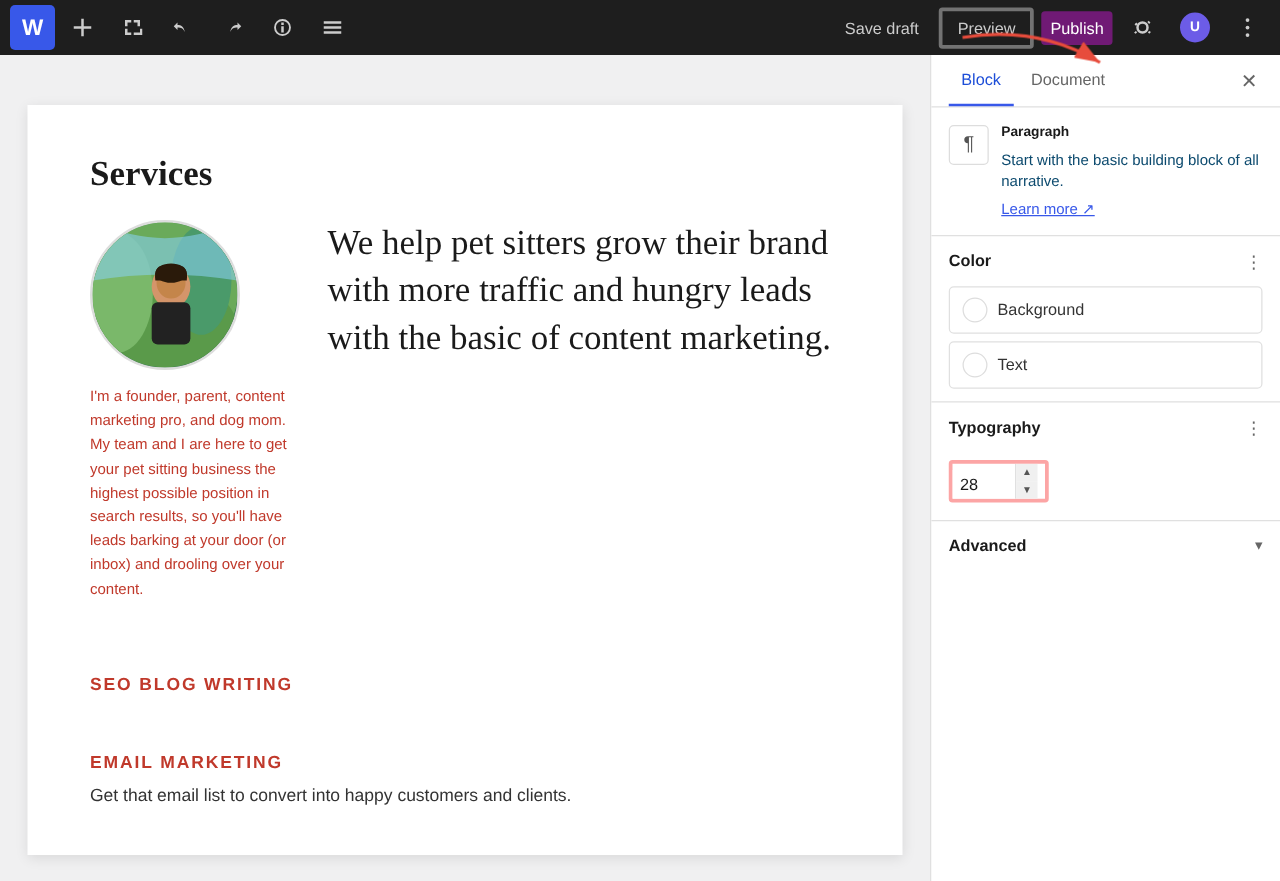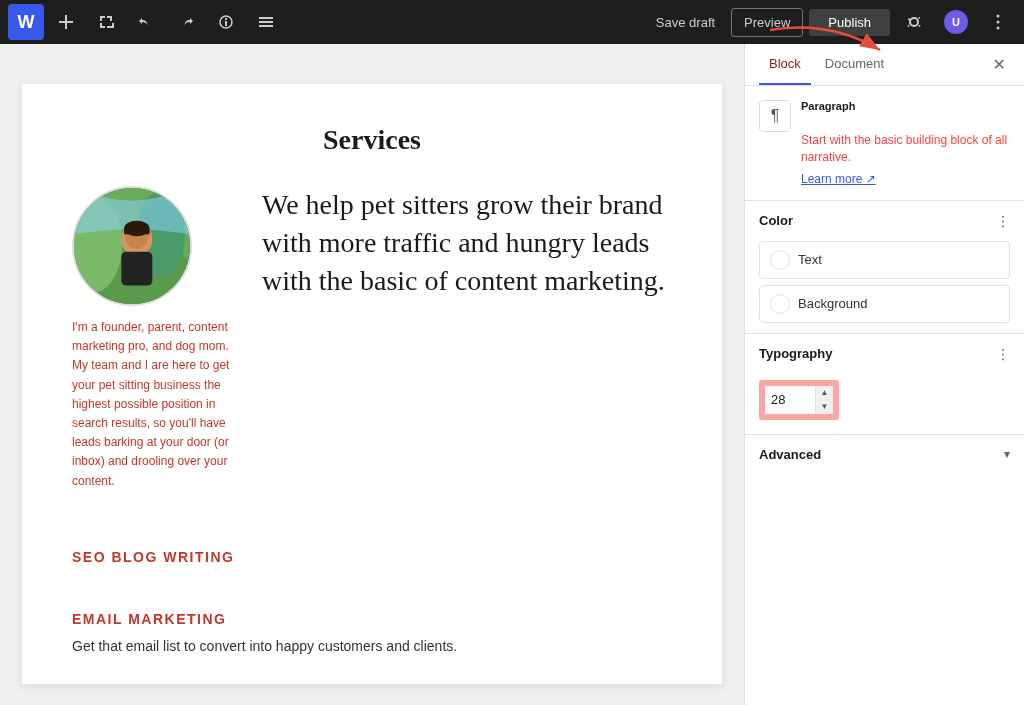--- a/index.html
+++ b/index.html
@@ -21,26 +21,26 @@
       color: #ccc; cursor: pointer; border-radius: 4px; display: flex;
       align-items: center; justify-content: center; font-size: 16px;
     }
     .toolbar-spacer { flex: 1; }
     .toolbar-right { display: flex; align-items: center; gap: 6px; }
     .save-draft-btn {
       background: transparent; border: none; color: #ccc;
       font-size: 13px; cursor: pointer; padding: 6px 10px;
     }
     .preview-btn {
-      background: transparent; border: 1px solid #737373; color: #ccc;
+      background: transparent; border: 3px solid #737373; color: #ccc;
       font-size: 13px; cursor: pointer; padding: 6px 12px; border-radius: 3px;
     }
     .publish-btn {
-      background: #404040; border: none; color: white;
-      font-size: 13px; cursor: pointer; padding: 6px 19px; border-radius: 3px;
+      background: #701a75; border: none; color: white;
+      font-size: 13px; cursor: pointer; padding: 6px 7px; border-radius: 3px;
       font-weight: 500;
     }
     .icon-btn {
       width: 36px; height: 36px; background: transparent; border: none;
       color: #ccc; cursor: pointer; display: flex; align-items: center;
       justify-content: center; border-radius: 4px; font-size: 16px;
     }
 
     
     .main-layout {
@@ -50,22 +50,22 @@
     
     .canvas-area {
       flex: 1; background: #f0f0f1; overflow-y: auto;
       display: flex; justify-content: center; padding: 40px 20px;
     }
     .page-content {
       background: white; width: 700px; min-height: 600px;
       padding: 40px 50px; box-shadow: 0 2px 10px rgba(0,0,0,0.1);
     }
     .page-title {
-      font-size: 28px; font-weight: 600; margin-bottom: 30px;
-      font-family: Georgia, serif; color: #1a1a1a; text-align: center;
+      font-size: 28px; font-weight: 600; margin-bottom: 20px;
+      font-family: Georgia, serif; color: #1a1a1a; text-align: left;
     }
     .services-top {
       display: flex; gap: 30px; margin-bottom: 20px; align-items: flex-start;
     }
     .avatar-col { flex-shrink: 0; }
     .avatar-circle {
       width: 120px; height: 120px; border-radius: 50%; overflow: hidden;
       border: 2px solid #ddd;
       background: linear-gradient(135deg, #7eb97e 0%, #5a9a5a 30%, #4a8a6a 50%, #3a7a5a 70%, #2a6a4a 100%);
       display: flex; align-items: flex-end; justify-content: center;
@@ -92,37 +92,37 @@
     .right-panel {
       width: 280px; background: white; border-left: 1px solid #e0e0e0;
       overflow-y: auto; flex-shrink: 0;
     }
     .panel-tabs {
       display: flex; border-bottom: 1px solid #e0e0e0;
       padding: 0 14px; align-items: center; justify-content: space-between;
     }
     .panel-tab {
       padding: 12px 10px; font-size: 13px; font-weight: 500;
-      color: #7f1d1d; border-bottom: 2px solid #3858e9;
+      color: #1d4ed8; border-bottom: 2px solid #3858e9;
       cursor: pointer;
     }
     .panel-tab.inactive { color: #666; border-bottom: none; }
     .close-panel-btn {
       background: none; border: none; cursor: pointer; color: #666;
       font-size: 16px; padding: 4px;
     }
     .panel-body { padding: 14px; }
     .block-info { display: flex; align-items: flex-start; gap: 10px; margin-bottom: 14px; }
     .block-icon {
       width: 32px; height: 32px; border: 1px solid #ddd; border-radius: 4px;
       display: flex; align-items: center; justify-content: center;
       font-size: 16px; color: #555; flex-shrink: 0;
     }
     .block-name { font-size: 11px; font-weight: 600; color: #1a1a1a; }
-    .block-desc { font-size: 12px; color: #ef4444; line-height: 1.4; margin-top: 20px; }
+    .block-desc { font-size: 12px; color: #0c4a6e; line-height: 1.4; margin-top: 8px; }
     .learn-more { font-size: 12px; color: #3858e9; margin-top: 6px; display: block; }
 
     .section-divider {
       border: none; border-top: 1px solid #e0e0e0; margin: 0 -14px;
     }
     .section-header {
       display: flex; align-items: center; justify-content: space-between;
       padding: 12px 0;
     }
     .section-label { font-size: 13px; font-weight: 600; color: #1a1a1a; }
@@ -135,21 +135,21 @@
       margin-bottom: 6px; cursor: pointer;
     }
     .color-circle {
       width: 20px; height: 20px; border-radius: 50%; border: 1px solid #ddd;
       flex-shrink: 0;
     }
     .color-label { font-size: 13px; color: #333; }
     .size-row { display: flex; align-items: center; justify-content: space-between; margin-top: 8px; }
     .size-label { font-size: 12px; color: #555; }
     .size-input-wrap {
-      display: flex; align-items: center; border: 6px solid #fca5a5;
+      display: flex; align-items: flex-end; border: 3px solid #fca5a5;
       border-radius: 3px; overflow: hidden; width: 80px;
     }
     .size-input {
       border: none; outline: none; font-size: 13px; width: 50px;
       padding: 4px 6px; color: #1a1a1a;
     }
     .size-spin {
       display: flex; flex-direction: column; border-left: 1px solid #e0e0e0;
       width: 18px;
     }
@@ -319,25 +319,25 @@
 
       <hr class="section-divider">
 
       <div class="section-header">
         <span class="section-label">Color</span>
         <button class="section-menu-btn">⋮</button>
       </div>
 
       <div class="color-option">
         <div class="color-circle" style="background:transparent;"></div>
-        <span class="color-label">Text</span>
+        <span class="color-label">Background</span>
       </div>
       <div class="color-option">
         <div class="color-circle" style="background:transparent;"></div>
-        <span class="color-label">Background</span>
+        <span class="color-label">Text</span>
       </div>
 
       <hr class="section-divider" style="margin-top:10px;">
 
       <div class="section-header" style="border-top:none;">
         <span class="section-label">Typography</span>
         <button class="section-menu-btn">⋮</button>
       </div>
 
       <div style="margin-top:6px;">

